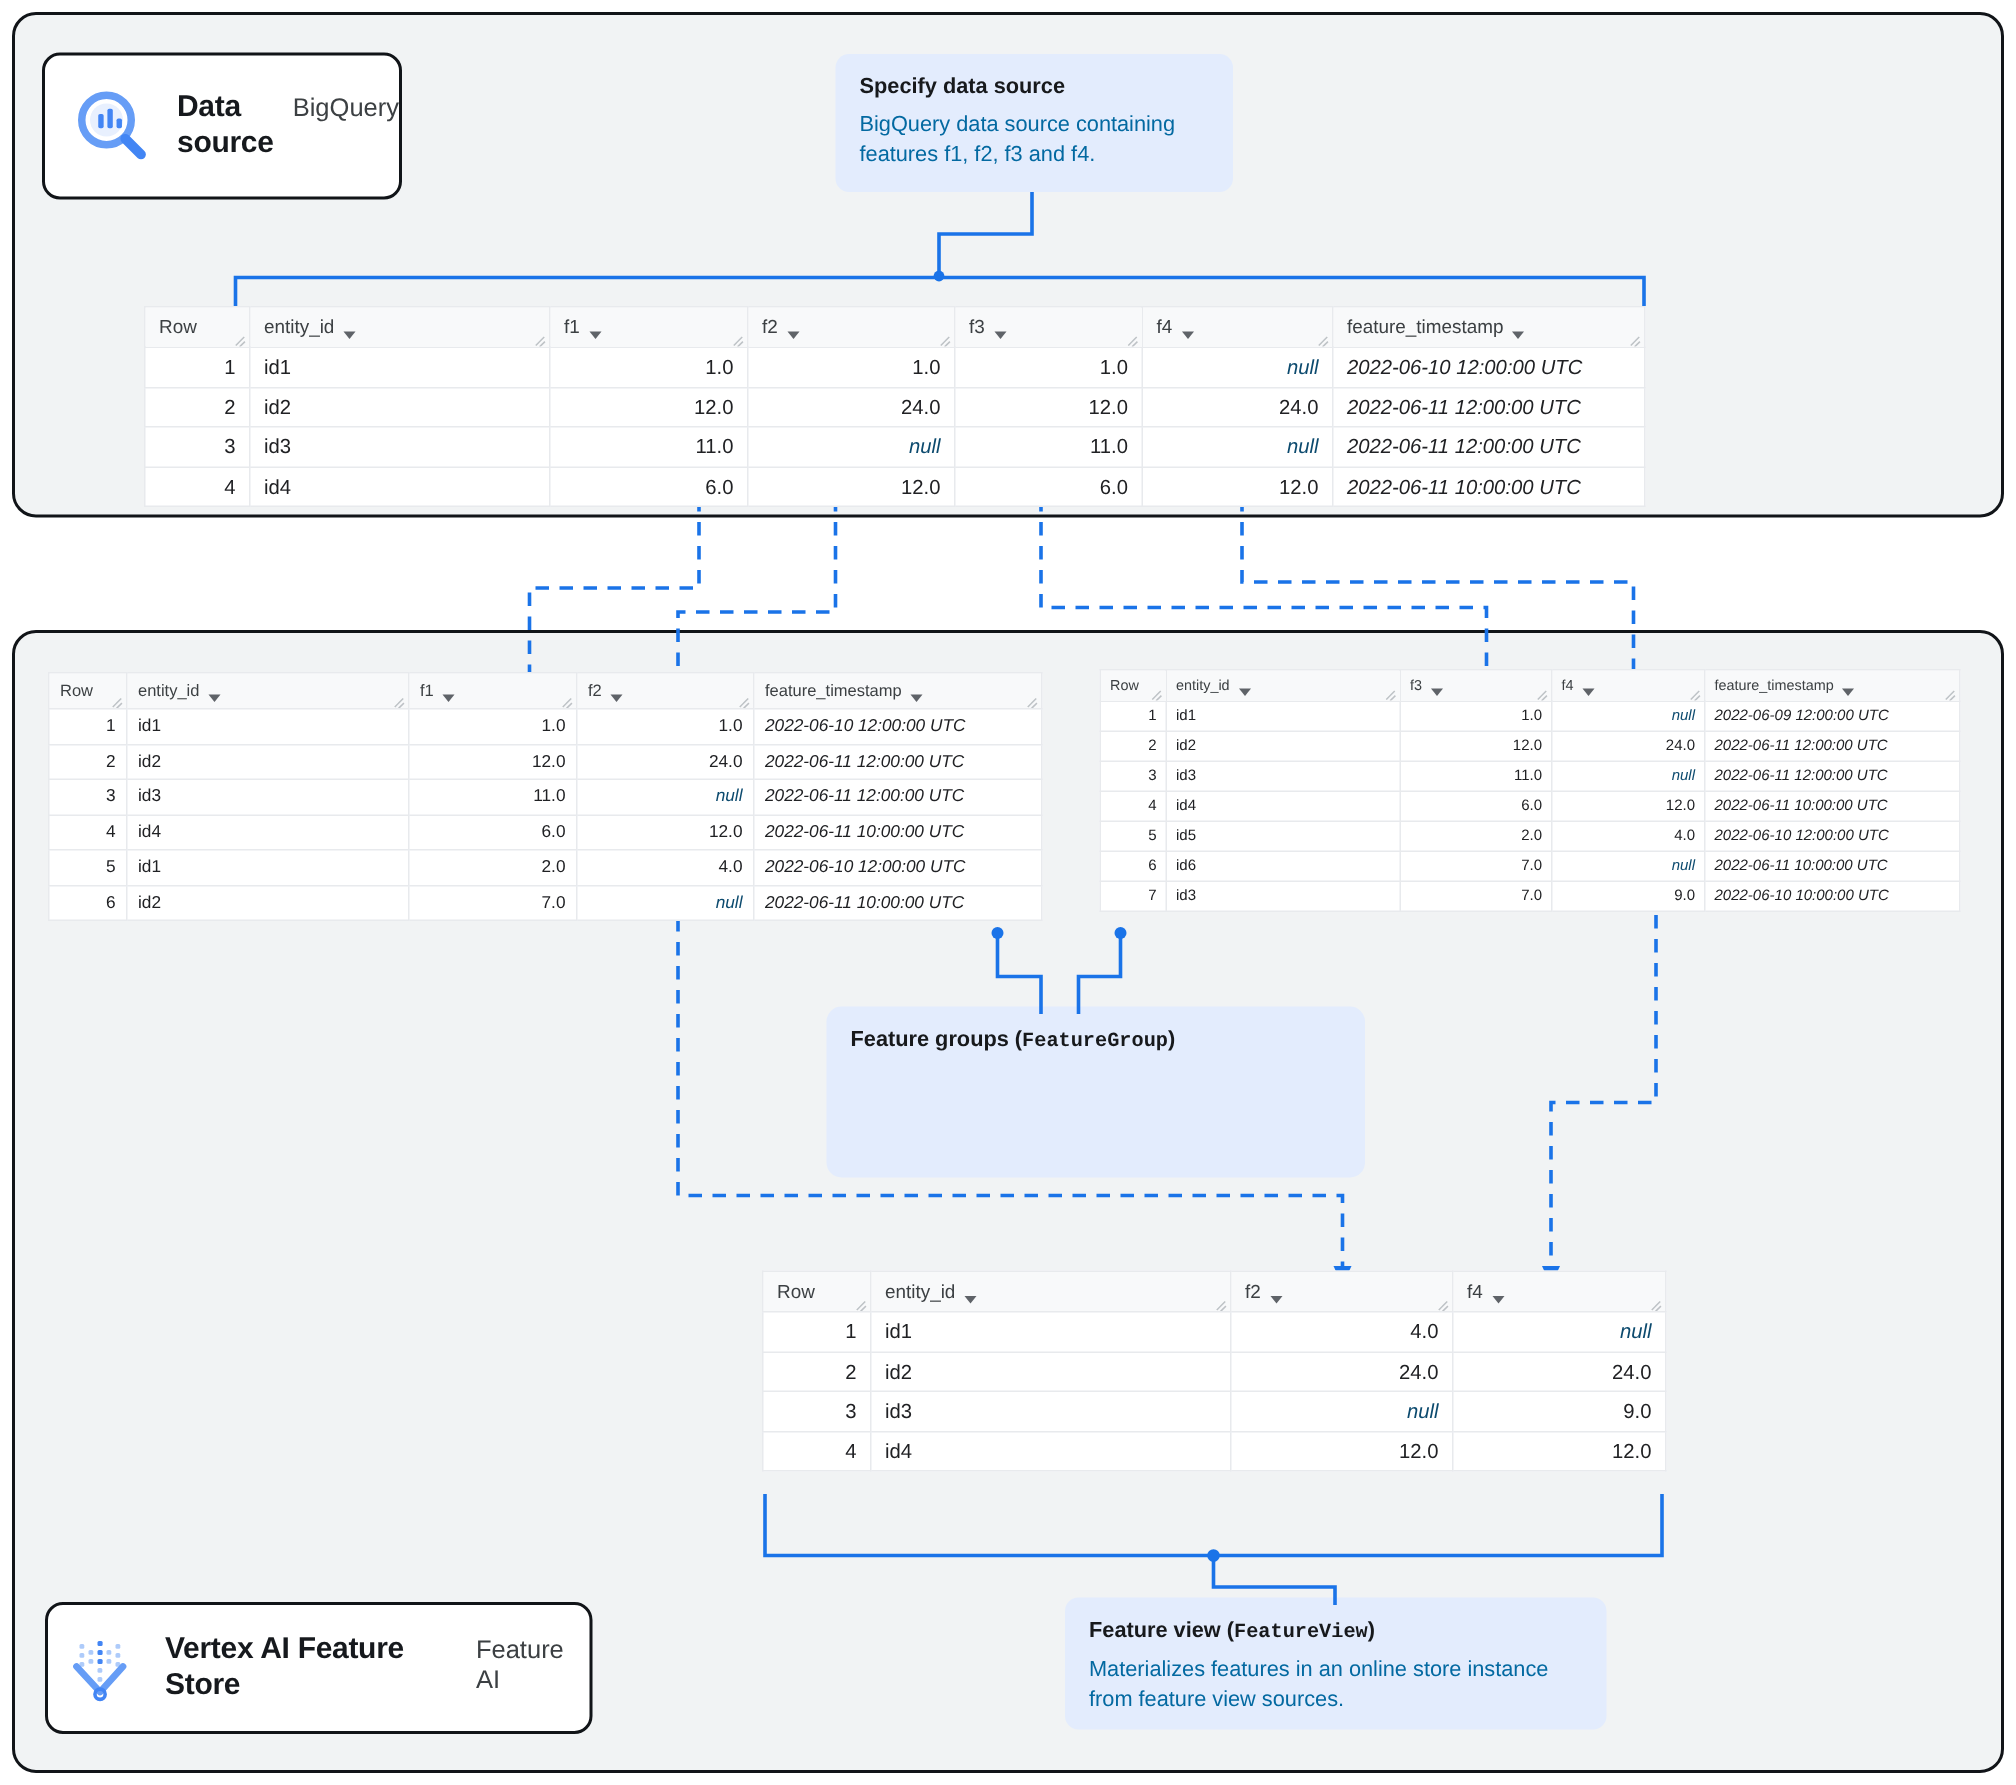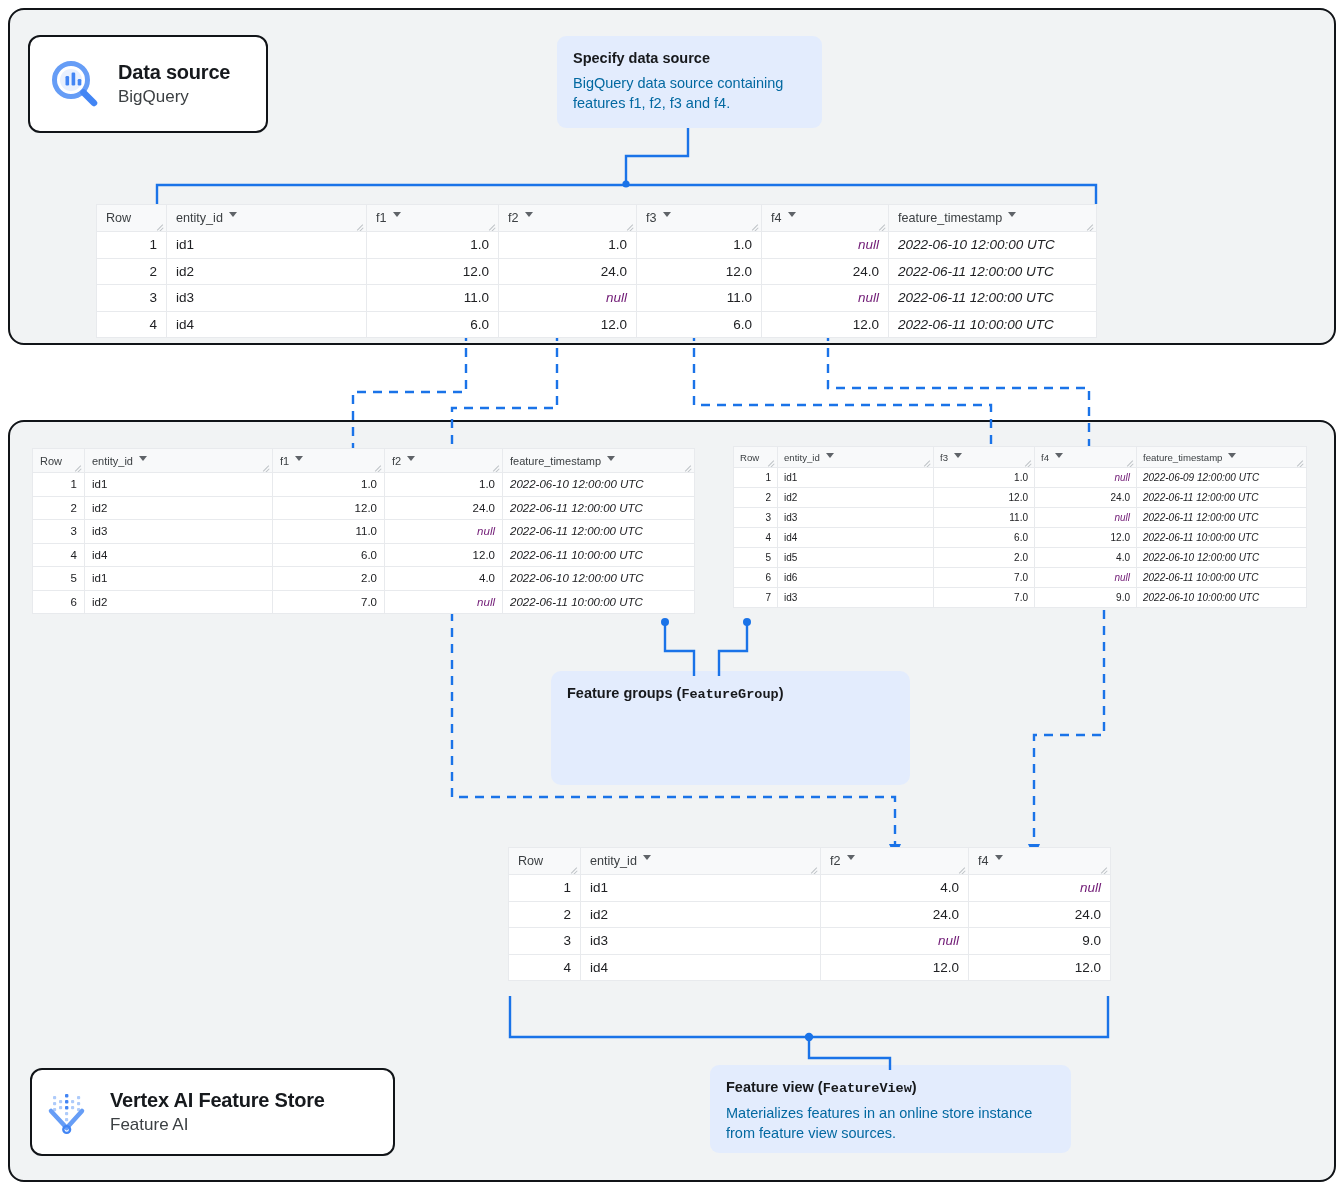--- a/index.html
+++ b/index.html
@@ -28,21 +28,21 @@
     background:#ffffff;
     border:2.5px solid #111418;
     border-radius:12px;
     box-sizing:border-box;
     display:flex;align-items:center;
     padding-left:18px;
     gap:16px;
   }
   #card-bigquery{left:28px;top:35px;width:240px;height:98px;}
   #card-featurestore{left:30px;top:1068px;width:365px;height:88px;padding-left:12px;}
-  .product-card .txt{display:flex;flex-direction:column;justify-content:space-between;line-height:1.18;}
+  .product-card .txt{display:flex;flex-direction:row;justify-content:space-between;line-height:1.18;}
   .product-card .t1{font-size:20px;font-weight:bold;color:#16191d;letter-spacing:-0.2px;}
   .product-card .t2{font-size:17px;color:#3c4043;margin-top:2px;}
   .product-card .ico{flex:0 0 auto;display:flex;align-items:center;justify-content:center;}
 
   
   .callout{
     position:absolute;
     background:#e3ecfd;
     border-radius:9px;
     box-sizing:border-box;
@@ -71,39 +71,39 @@
     overflow:hidden;white-space:nowrap;
     font-weight:normal;
     vertical-align:middle;
   }
   .dt thead th{
     background:#f8f9fa;
     color:#3c4043;
     text-align:left;
     position:relative;
   }
-  .dt thead th .hl{display:inline-flex;align-items:flex-start;gap:6px;}
+  .dt thead th .hl{display:inline-flex;align-items:flex-end;gap:6px;}
   .caret{
     width:0;height:0;display:inline-block;
     border-left:4px solid transparent;
     border-right:4px solid transparent;
     border-top:5px solid #5f6368;
     position:relative;top:1px;
   }
   .grip{
     position:absolute;right:2px;bottom:1px;
     width:9px;height:9px;opacity:.62;
   }
   .grip i{display:block;position:absolute;background:#9aa0a6;height:1px;transform:rotate(-45deg);}
   .grip i:nth-child(1){width:8px;right:0px;bottom:2px;}
   .grip i:nth-child(2){width:5px;right:0px;bottom:0px;}
   .dt td.num{text-align:right;}
   .dt td.rownum{text-align:right;color:#202124;}
   .dt td.ts{text-align:left;font-style:italic;}
-  .nullv{font-style:italic;color:#701a75;}
+  .nullv{font-style:italic;color:#0c4a6e;}
 
   
   .big td,.big th{height:26.5px;font-size:13.5px;padding:0 9px;}
   .big thead th{height:27px;font-size:12.6px;}
   .mid td,.mid th{height:23.5px;font-size:11.5px;padding:0 7px;}
   .mid thead th{height:24px;font-size:11px;}
   .sml td,.sml th{height:20px;font-size:10px;padding:0 6px;}
   .sml thead th{height:21px;font-size:9.6px;}
 
   #tbl-source{left:96px;top:204px;width:1000px;}

